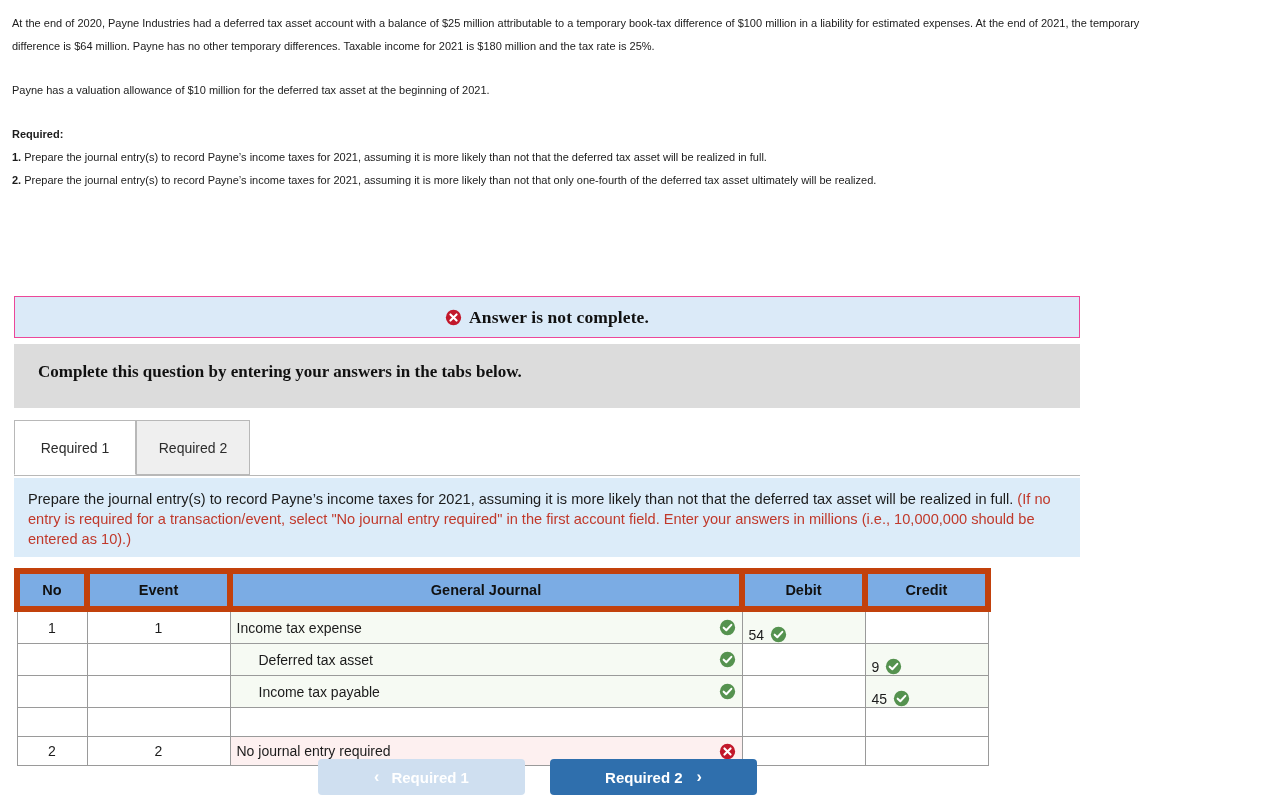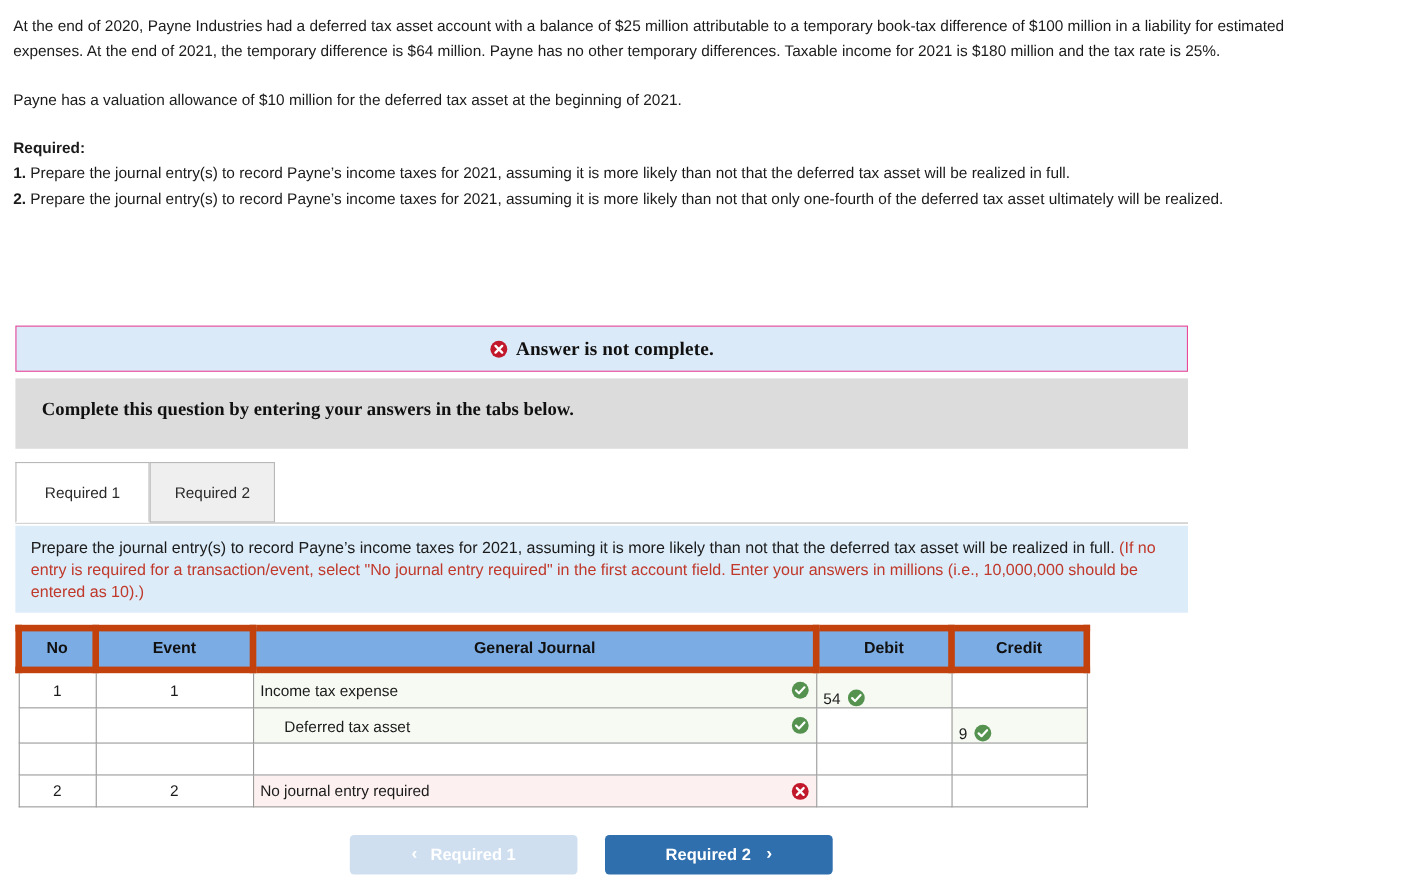--- a/index.html
+++ b/index.html
@@ -20,21 +20,21 @@
     width: 1283px;
     height: 812px;
   }
 
   
   .prose {
     position: absolute;
     left: 12px;
     top: 12px;
     width: 1160px;
-    font-size: 14px;
+    font-size: 11px;
     line-height: 23px;
     color: #1b1b1b;
   }
   .prose p { margin: 0 0 21px 0; }
   .prose p.tight { margin-bottom: 0; }
   .req-head { font-weight: bold; }
   .req-num { font-weight: bold; }
 
   
   .alert {
@@ -364,20 +364,47 @@
             <span class="mark">
               <svg viewBox="0 0 20 20" width="17" height="17">
                   <circle cx="10" cy="10" r="9" fill="#55924f"></circle>
                   <path d="M5.5 10.2 L8.6 13.2 L14.5 6.9" stroke="#ffffff" stroke-width="2.4" fill="none" stroke-linecap="round" stroke-linejoin="round"></path>
                 </svg>
             </span>
           </div>
         </td>
       </tr>
 
+      <tr>
+        <td class="c-no"></td>
+        <td class="c-event"></td>
+        <td class="c-gj ok-bg">
+          <div class="cellwrap">
+            <span class="cell-gj-text indent">Income tax payable</span>
+            <span class="mark">
+              <svg viewBox="0 0 20 20" width="17" height="17">
+                  <circle cx="10" cy="10" r="9" fill="#55924f"></circle>
+                  <path d="M5.5 10.2 L8.6 13.2 L14.5 6.9" stroke="#ffffff" stroke-width="2.4" fill="none" stroke-linecap="round" stroke-linejoin="round"></path>
+                </svg>
+            </span>
+          </div>
+        </td>
+        <td class="c-amt"></td>
+        <td class="c-amt ok-bg">
+          <div class="cellwrap right">
+            <span class="amt-val">45</span>
+            <span class="mark">
+              <svg viewBox="0 0 20 20" width="17" height="17">
+                  <circle cx="10" cy="10" r="9" fill="#55924f"></circle>
+                  <path d="M5.5 10.2 L8.6 13.2 L14.5 6.9" stroke="#ffffff" stroke-width="2.4" fill="none" stroke-linecap="round" stroke-linejoin="round"></path>
+                </svg>
+            </span>
+          </div>
+        </td>
+      </tr>
 
       <tr>
         <td class="c-no"></td>
         <td class="c-event"></td>
         <td class="c-gj"></td>
         <td class="c-amt"></td>
         <td class="c-amt"></td>
       </tr>
 
       <tr>

